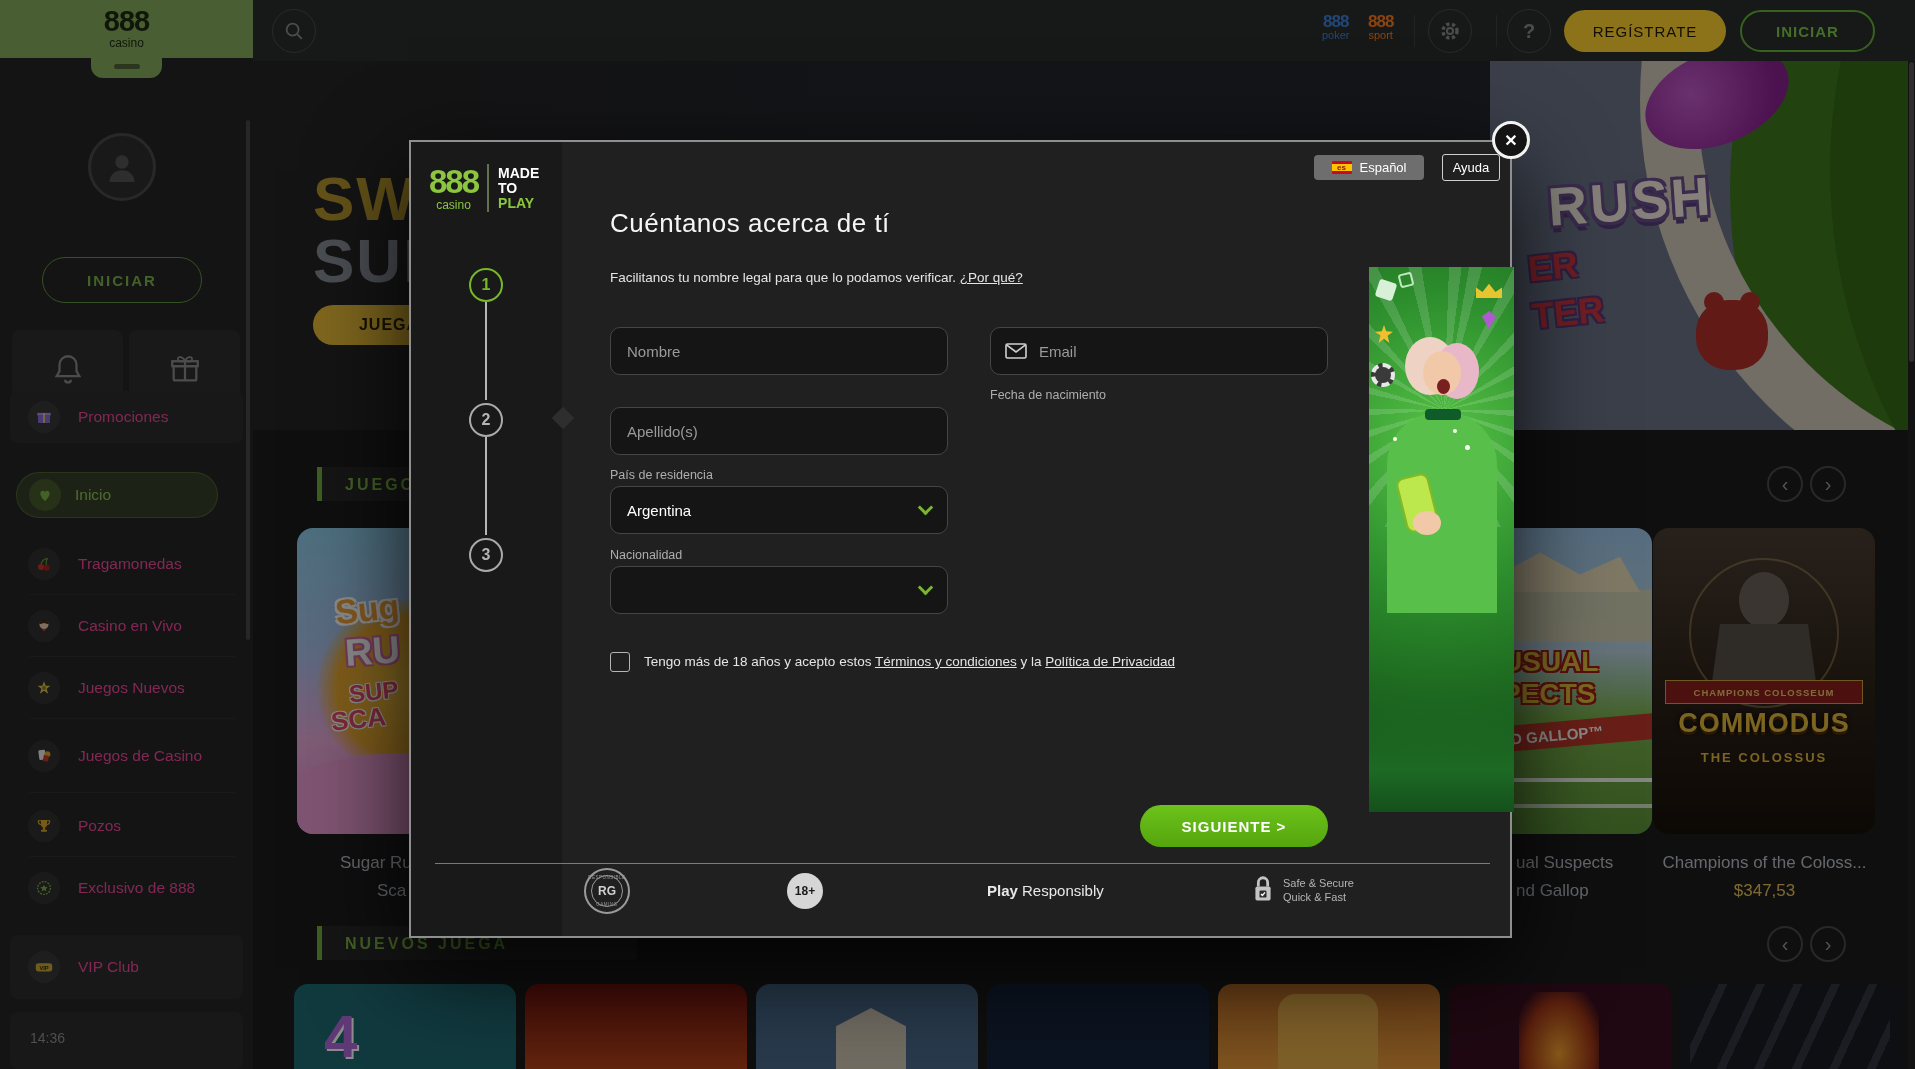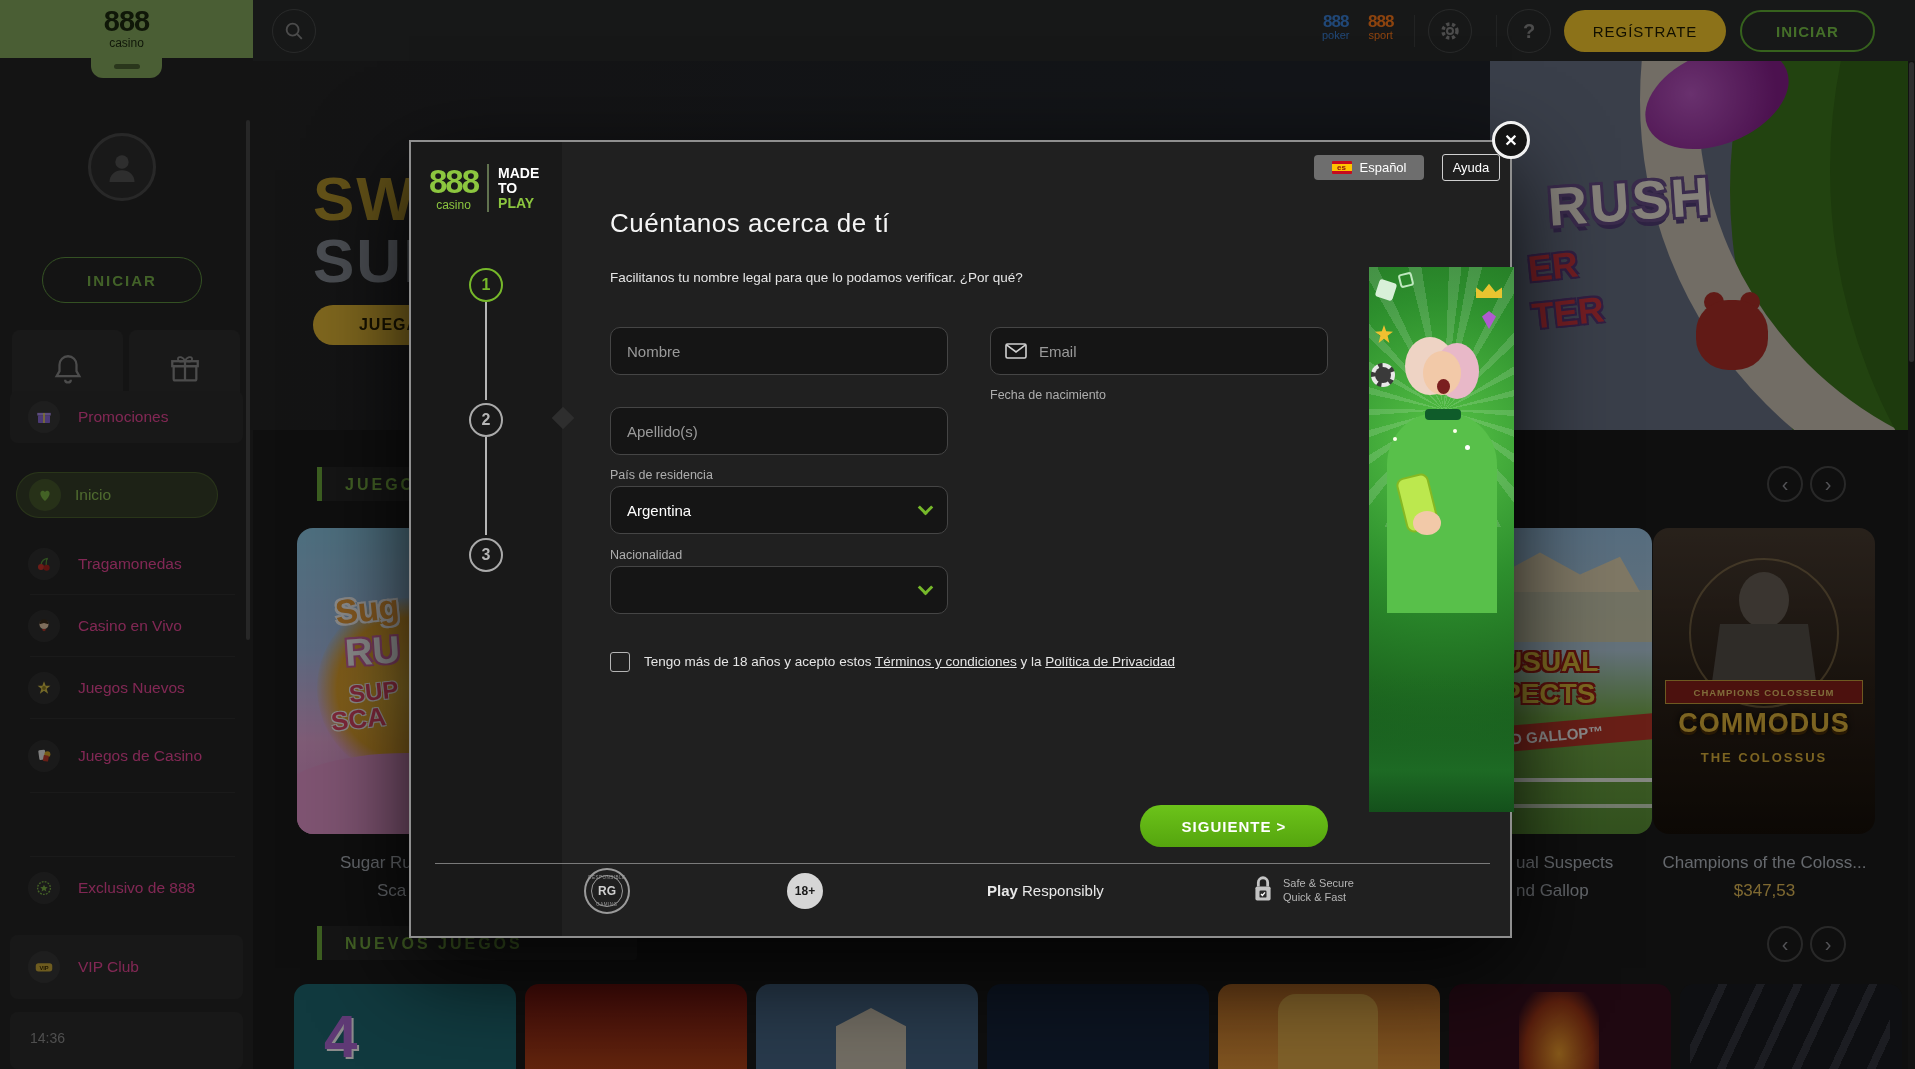--- a/index.html
+++ b/index.html
@@ -56,21 +56,21 @@
 
   
   #modal{left:409px;top:140px;width:1103px;height:798px;background:#202020;border:2px solid #8f8f8f;z-index:100;box-shadow:0 30px 90px rgba(0,0,0,.85);}
   #rail{left:0;top:0;width:151px;height:794px;background:#191919;}
   #rail-notch{left:144px;top:268px;width:16px;height:16px;background:#2e2e2e;transform:rotate(45deg);}
   .step-c{left:58px;width:34px;height:34px;border-radius:50%;border:2px solid #aaa;color:#b5b5b5;font-size:16px;font-weight:bold;display:flex;align-items:center;justify-content:center;background:#191919;}
   .step-c.active{border-color:#76B82A;color:#76B82A;}
   .step-l{left:74px;width:2px;height:98px;background:#b5b5b5;}
   #m-title{left:199px;top:66px;font-size:26px;color:#f5f5f5;letter-spacing:.5px;}
   #m-sub{left:199px;top:128px;font-size:13.5px;color:#e5e5e5;}
-  #m-sub .lnk{cursor:pointer;}
+  #m-sub .lnk{text-decoration:underline;cursor:pointer;}
   .finput{width:338px;height:48px;background:#151515;border:1px solid #454545;border-radius:10px;display:flex;align-items:center;padding:0 14px;gap:10px;}
   .finput input{flex:1;border:none;outline:none;background:transparent;color:#fff;font-size:15px;min-width:0;}
   .finput input::placeholder{color:#9a9a9a;}
   .flabel{font-size:12.5px;color:#aeaeae;}
   .fselect{width:338px;height:48px;background:#151515;border:1px solid #454545;border-radius:10px;display:flex;align-items:center;padding:0 16px;color:#fff;font-size:15px;cursor:pointer;}
   .chev{width:11px;height:11px;border-left:3px solid #76B82A;border-bottom:3px solid #76B82A;transform:rotate(-45deg);margin-left:auto;margin-top:-5px;}
   #m-check{left:199px;top:510px;width:20px;height:20px;border:1.5px solid #b5b5b5;border-radius:3px;background:transparent;cursor:pointer;}
   #m-consent{left:233px;top:512px;font-size:13.5px;color:#e5e5e5;}
   #m-consent .lnk{text-decoration:underline;cursor:pointer;}
   #next-btn{left:729px;top:663px;width:188px;height:42px;border-radius:21px;background:linear-gradient(#6cc31a,#55a50e);color:#fff;font-size:15px;font-weight:bold;letter-spacing:1px;display:flex;align-items:center;justify-content:center;cursor:pointer;}
@@ -148,21 +148,21 @@
     <div class="abs" style="left:56px;top:96px;width:110px;height:80px;background:#57504a;clip-path:polygon(10% 0,90% 0,100% 100%,0 100%);"></div>
     <div class="abs" style="left:12px;top:152px;width:198px;height:24px;background:#8a1f1a;border:1px solid #c9a23c;color:#e8c46a;font-size:9.5px;font-weight:bold;display:flex;align-items:center;justify-content:center;letter-spacing:1px;">CHAMPIONS COLOSSEUM</div>
     <div class="abs" style="left:6px;top:180px;width:210px;text-align:center;font-size:27px;font-weight:900;color:#e2b63c;text-shadow:0 3px 0 #4a2e08,0 0 6px #000;letter-spacing:1px;">COMMODUS</div>
     <div class="abs" style="left:6px;top:222px;width:210px;text-align:center;font-size:13px;font-weight:bold;color:#e2b63c;letter-spacing:2px;">THE COLOSSUS</div>
   </div>
   <div class="abs cap" style="left:1653px;top:853px;width:223px;text-align:center;z-index:1;">Champions of the Coloss...</div>
   <div class="abs cap" style="left:1653px;top:881px;width:223px;text-align:center;color:#e8c05a;z-index:1;">$347,53</div>
 
   <div class="abs sec-pill" style="left:317px;top:926px;width:320px;z-index:1;"></div>
   <div class="abs sec-bar" style="left:317px;top:926px;z-index:2;"></div>
-  <div class="abs sec-title" style="left:345px;top:935px;z-index:2;">NUEVOS JUEGOS</div>
+  <div class="abs sec-title" style="left:345px;top:935px;z-index:2;">NUEVOS JUEGA</div>
   <div class="abs car-arrow" style="left:1767px;top:926px;z-index:2;">‹</div>
   <div class="abs car-arrow" style="left:1810px;top:926px;z-index:2;">›</div>
 
   <div class="abs thumb" style="left:294px;background:#1f6b74;z-index:1;">
       <div style="position:absolute;left:30px;top:18px;font-size:60px;font-weight:900;color:#b06ad8;text-shadow:2px 2px 0 #fff;">4</div>
     </div>
   <div class="abs thumb" style="left:525px;background:linear-gradient(#7a1410,#b3441a);z-index:1;"></div>
   <div class="abs thumb" style="left:756px;background:#4a6a8a;z-index:1;">
       <div style="position:absolute;left:80px;top:24px;width:70px;height:61px;background:#cfc6b4;clip-path:polygon(0 100%,0 30%,50% 0,100% 30%,100% 100%);"></div>
     </div>
@@ -317,20 +317,31 @@
         <svg width="18" height="18" viewBox="0 0 24 24">
             <rect x="5" y="4" width="9" height="13" rx="1.5" fill="#e8e8e8" transform="rotate(-8 9 10)"></rect>
             <circle cx="16.5" cy="9.5" r="4" fill="#d8a828"></circle>
             <rect x="11" y="11" width="7" height="8" rx="1" fill="#c0392b" transform="rotate(10 14 15)"></rect>
           </svg>
       </span>
       <span style="width:150px;line-height:1.2;">Juegos de Casino</span>
     </div>
     <div class="abs mdiv" style="top:792px;"></div>
 
+    <div class="abs mrow" style="top:800px;">
+      <span class="ic">
+        <svg width="18" height="18" viewBox="0 0 24 24">
+            <path d="M8 4h8v6a4 4 0 0 1-8 0z" fill="#d8a828"></path>
+            <path d="M8 5H4.5c0 3 1.5 5 3.5 5M16 5h3.5c0 3-1.5 5-3.5 5" fill="none" stroke="#d8a828" stroke-width="1.6"></path>
+            <rect x="10.5" y="13.5" width="3" height="3.5" fill="#d8a828"></rect>
+            <rect x="8" y="17" width="8" height="2.6" rx="1" fill="#d8a828"></rect>
+          </svg>
+      </span>
+      <span>Pozos</span>
+    </div>
     <div class="abs mdiv" style="top:856px;"></div>
 
     <div class="abs mrow" style="top:862px;">
       <span class="ic">
         <svg width="18" height="18" viewBox="0 0 24 24">
             <circle cx="12" cy="12" r="8.5" fill="none" stroke="#7bb344" stroke-width="1.8" stroke-dasharray="2.4 1.6"></circle>
             <polygon points="12,7.5 13.4,10.8 17,11 14.3,13.3 15.2,16.8 12,14.8 8.8,16.8 9.7,13.3 7,11 10.6,10.8" fill="#7bb344"></polygon>
           </svg>
       </span>
       <span>Exclusivo de 888</span>

